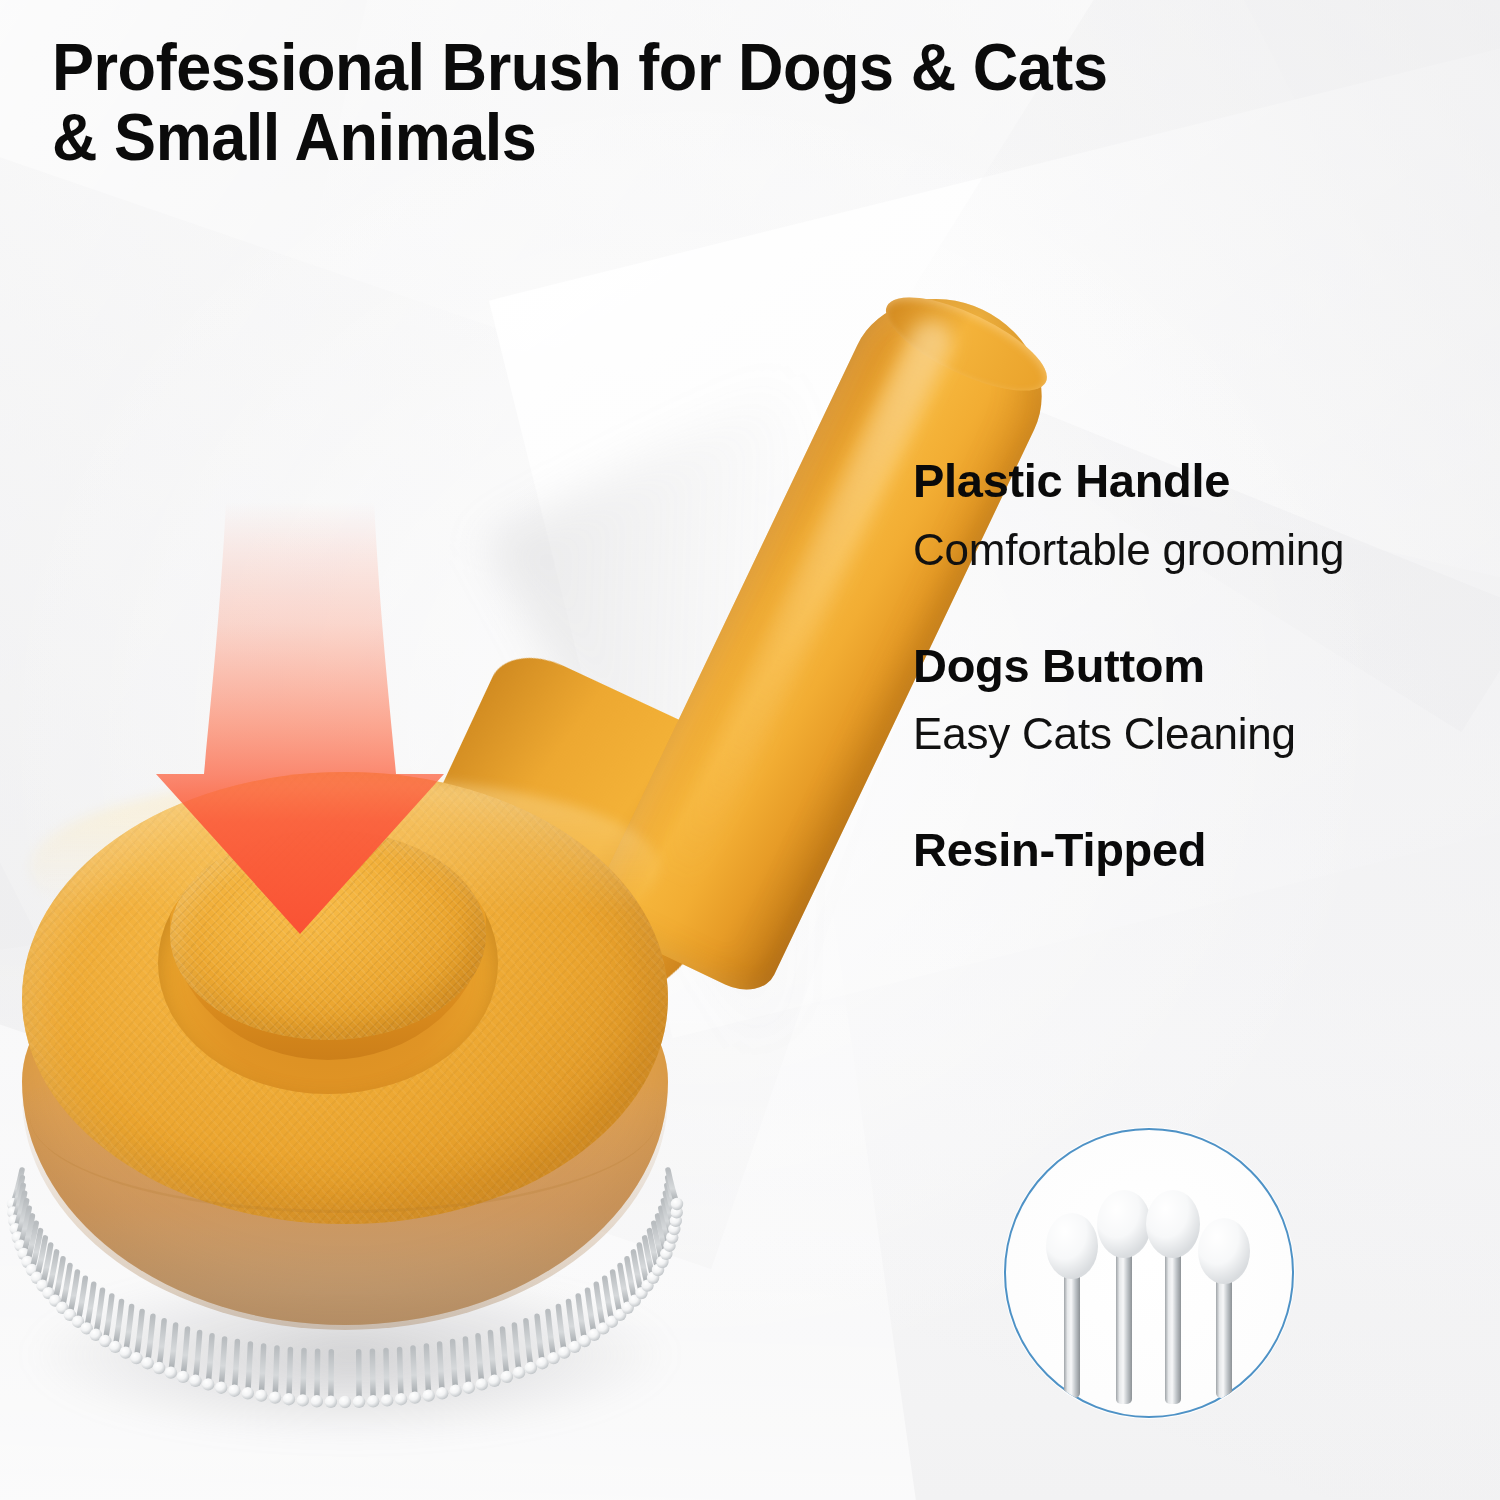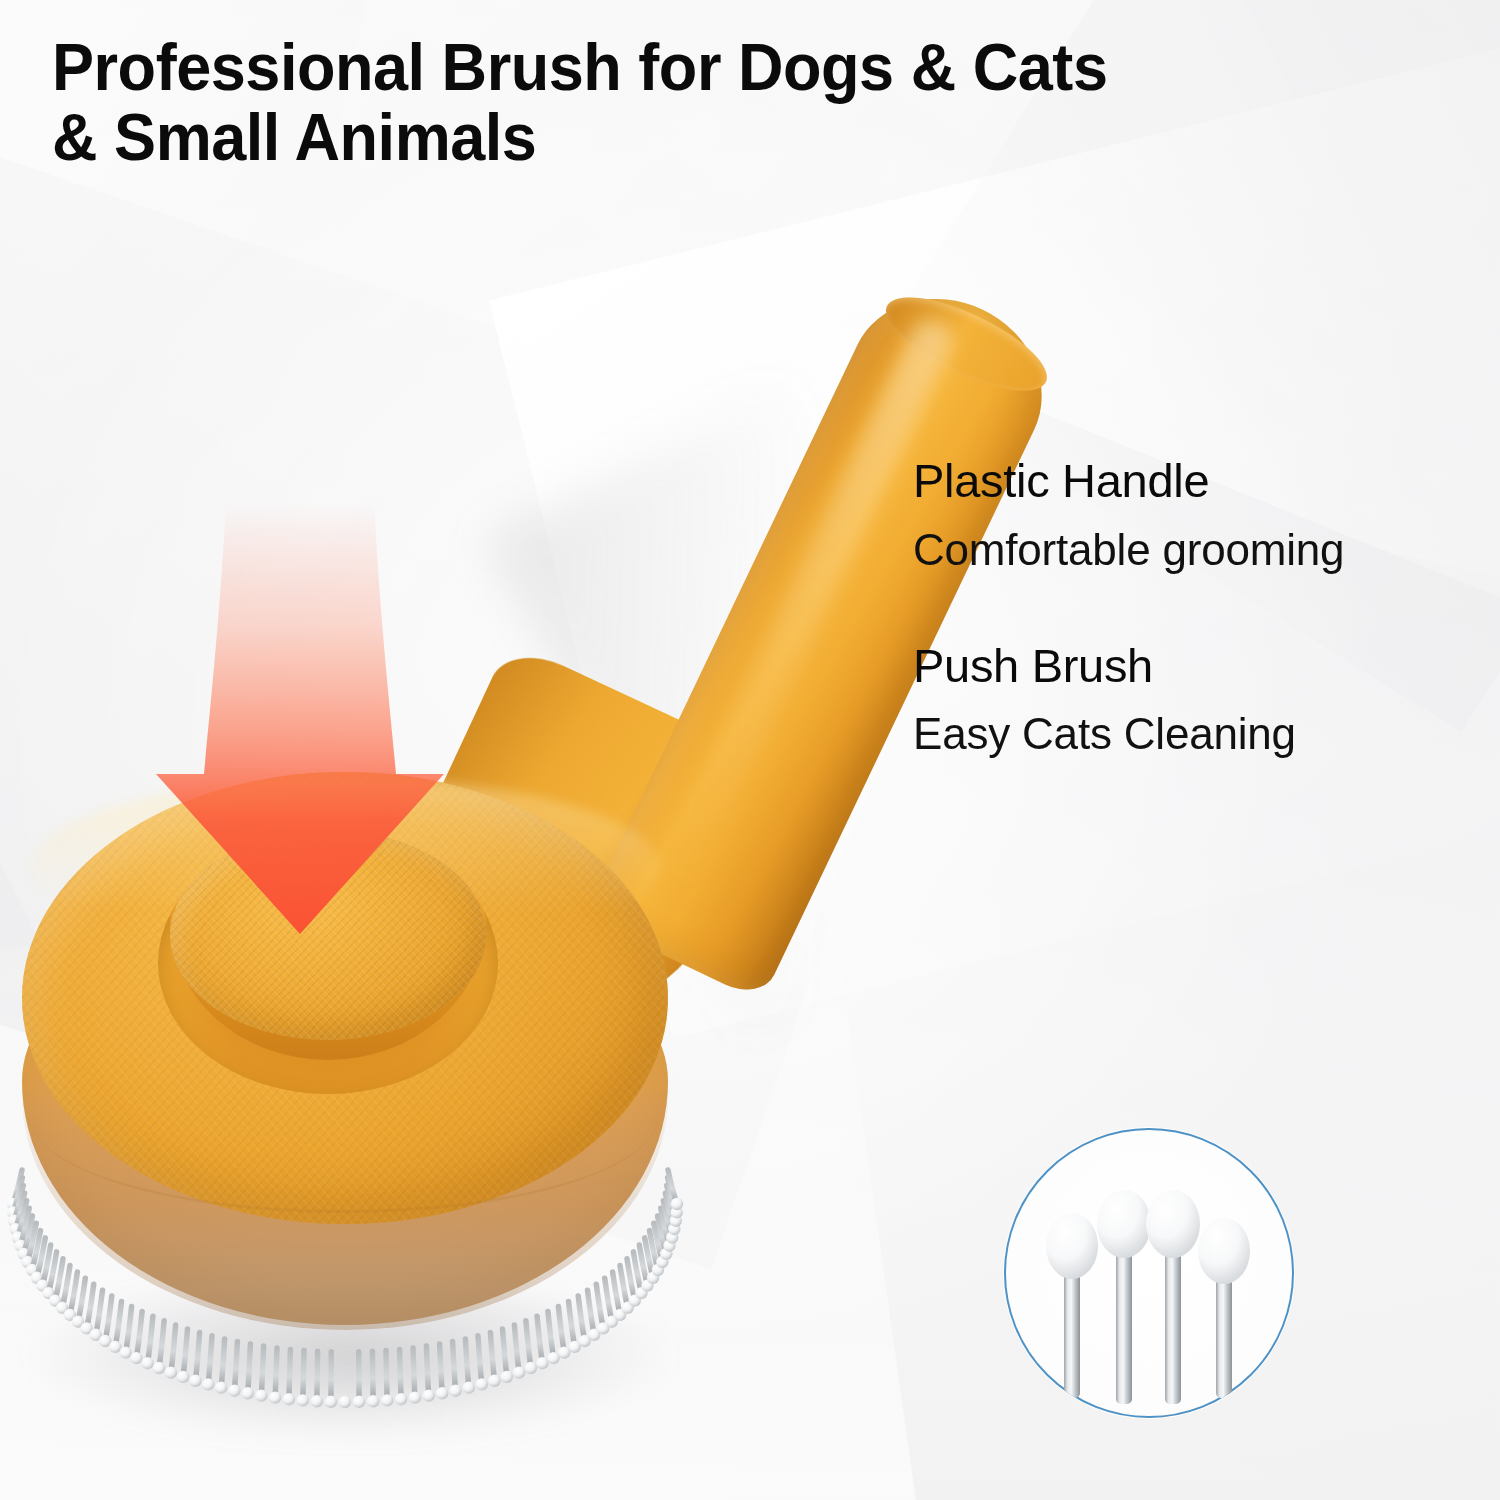--- a/index.html
+++ b/index.html
@@ -47,21 +47,21 @@
     position:absolute;left:52px;top:33px;width:1380px;
     font-size:66px;line-height:1.06;font-weight:700;color:#0b0b0b;
     letter-spacing:-.5px;white-space:pre-line;
     font-family:"Liberation Sans", sans-serif;
     transform:scaleX(.955);transform-origin:left top;
   }
 
   
   .features{position:absolute;left:913px;top:455px;width:570px;}
   .feature{margin-bottom:64px;}
-  .f-head{font-size:47px;font-weight:400;color:#0a0a0a;letter-spacing:-.3px;line-height:1.12;}
+  .f-head{font-size:47px;font-weight:700;color:#0a0a0a;letter-spacing:-.3px;line-height:1.12;}
   .f-sub{font-size:44px;font-weight:400;color:#111;letter-spacing:-.2px;line-height:1.18;margin-top:16px;}
 
   
   .product{position:absolute;left:0;top:0;width:900px;height:1500px;}
 
   
   .head-shadow{
     position:absolute;left:30px;top:1270px;width:640px;height:170px;
     background:radial-gradient(ellipse at 50% 50%,rgba(120,120,125,.30) 0%,rgba(150,150,155,.12) 48%,rgba(255,255,255,0) 72%);
     filter:blur(12px);
@@ -415,24 +415,25 @@
       </svg>
     </div>
   </div>
 
   <div class="features">
     <div class="feature">
       <div class="f-head">Plastic Handle</div>
       <div class="f-sub">Comfortable grooming</div>
     </div>
     <div class="feature">
-      <div class="f-head">Push Brush</div>
+      <div class="f-head">Dogs Buttom</div>
       <div class="f-sub">Easy Cats Cleaning</div>
     </div>
     <div class="feature">
+      <div class="f-head">Resin-Tipped</div>
     </div>
   </div>
 
   <div class="inset">
     <div class="inset-circle"></div>
     <div class="inset-clip">
       <svg width="290" height="290" viewBox="0 0 290 290">
         <defs>
           <linearGradient id="shaft" x1="0" y1="0" x2="1" y2="0">
             <stop offset="0%" stop-color="#9fa4a8"></stop>

